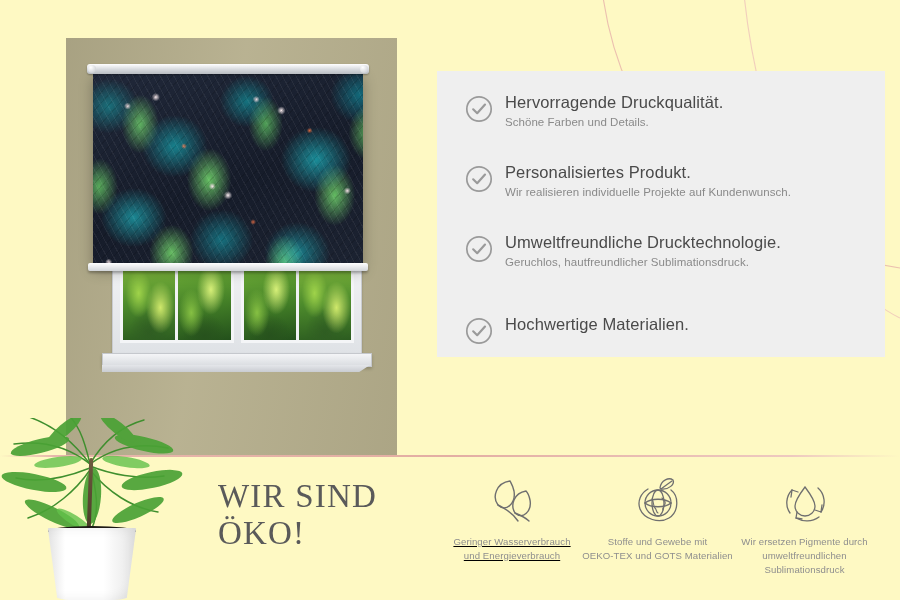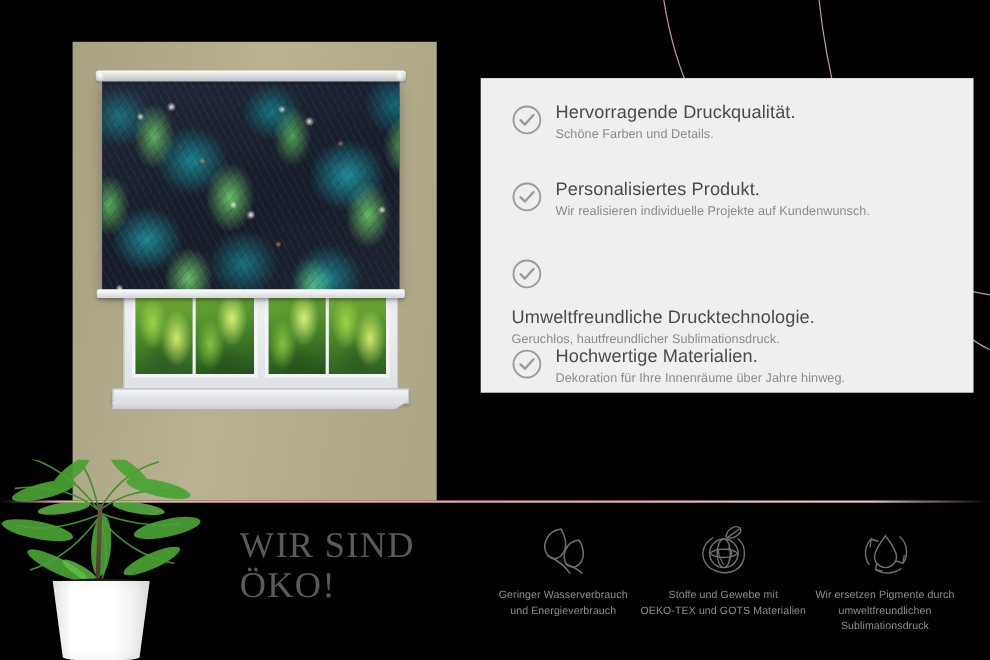--- a/index.html
+++ b/index.html
@@ -1,18 +1,18 @@
 <!DOCTYPE html>
 <html><head>
 <meta charset="utf-8">
 <style>
   html,body{margin:0;padding:0;background:#fff;}
   body{width:900px;height:600px;overflow:hidden;position:relative;
        font-family:"Liberation Sans",sans-serif;}
-  .stage{position:absolute;inset:0;width:900px;height:600px;background:#000000;overflow:hidden;}
+  .stage{position:absolute;inset:0;width:900px;height:600px;background:#fef9c3;overflow:hidden;}
 
   
   .arcs{position:absolute;left:0;top:0;width:900px;height:600px;pointer-events:none;z-index:3;}
 
   
   .wall{position:absolute;left:66px;top:38px;width:331px;height:417px;background:#b5ae8c;z-index:1;}
   .wall-shade{position:absolute;inset:0;
     background:linear-gradient(100deg,rgba(0,0,0,.07) 0%,rgba(255,255,255,.05) 45%,rgba(0,0,0,.05) 100%);}
 
   .window{position:absolute;left:112px;top:258px;width:250px;height:115px;z-index:2;}
@@ -229,21 +229,21 @@
             <circle cx="14" cy="14" r="12.2" fill="none" stroke="#9a9a9a" stroke-width="1.7"></circle>
             <path d="M8.2 14.3 L12.2 18.2 L20 9.6" fill="none" stroke="#9a9a9a" stroke-width="2.2" stroke-linecap="round" stroke-linejoin="round"></path>
           </svg>
       </span>
       <span>
         <div class="feat-title">Personalisiertes Produkt.</div>
         <div class="feat-sub">Wir realisieren individuelle Projekte auf Kundenwunsch.</div>
       </span>
     </div>
 
-    <div class="feat" style="top:162px;width:410px;flex-direction:column;">
+    <div class="feat" style="top:162px;width:410px;">
       <span class="ck">
         <svg width="28" height="28" viewBox="0 0 28 28">
             <circle cx="14" cy="14" r="12.2" fill="none" stroke="#9a9a9a" stroke-width="1.7"></circle>
             <path d="M8.2 14.3 L12.2 18.2 L20 9.6" fill="none" stroke="#9a9a9a" stroke-width="2.2" stroke-linecap="round" stroke-linejoin="round"></path>
           </svg>
       </span>
       <span>
         <div class="feat-title">Umweltfreundliche Drucktechnologie.</div>
         <div class="feat-sub">Geruchlos, hautfreundlicher Sublimationsdruck.</div>
       </span>
@@ -251,21 +251,20 @@
 
     <div class="feat" style="top:244px;width:400px;">
       <span class="ck">
         <svg width="28" height="28" viewBox="0 0 28 28">
             <circle cx="14" cy="14" r="12.2" fill="none" stroke="#9a9a9a" stroke-width="1.7"></circle>
             <path d="M8.2 14.3 L12.2 18.2 L20 9.6" fill="none" stroke="#9a9a9a" stroke-width="2.2" stroke-linecap="round" stroke-linejoin="round"></path>
           </svg>
       </span>
       <span>
         <div class="feat-title">Hochwertige Materialien.</div>
-        <div class="feat-sub">Dekoration für Ihre Innenräume über Jahre hinweg.</div>
       </span>
     </div>
   </div>
 
   <div class="divider"></div>
 
   <div class="eco-head">
     <div>WIR SIND</div>
     <div>ÖKO!</div>
   </div>

